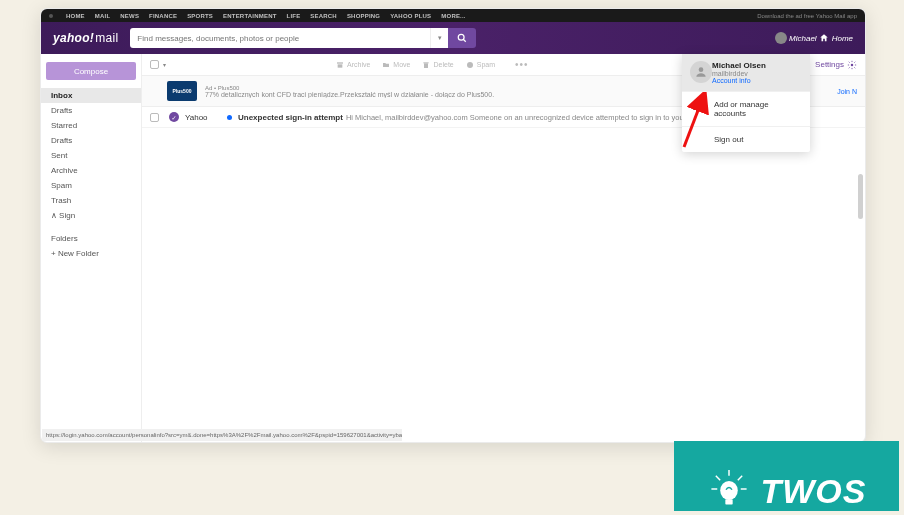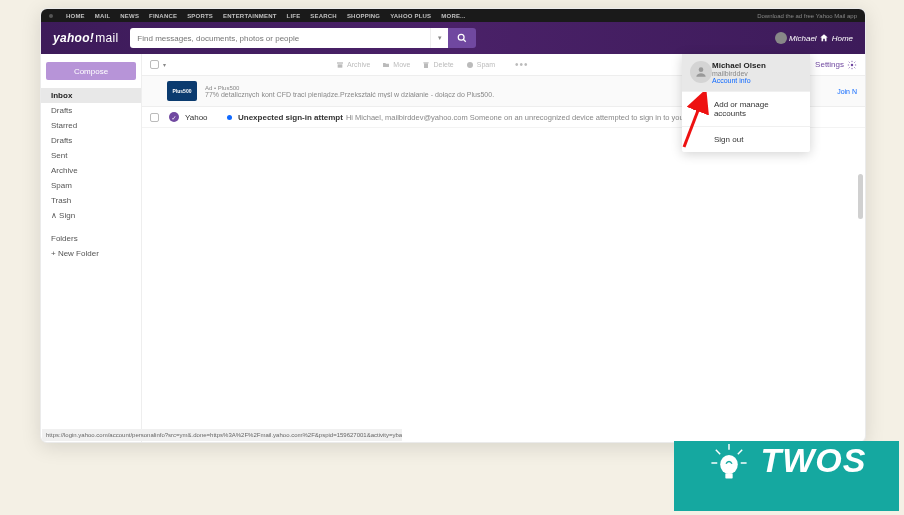--- a/index.html
+++ b/index.html
@@ -72,21 +72,21 @@
 .am-item { padding: 8px 8px; display: flex; align-items: center; gap: 10px; font-size: 8px; color: #333; border-top: 1px solid #f0f0f0; cursor: pointer; }
 .am-plus { width: 14px; height: 14px; display: flex; align-items: center; justify-content: center; font-size: 14px; color: #333; }
 .am-blank { width: 14px; }
 
 .red-arrow { position: absolute; top: 38px; right: 155px; z-index: 25; pointer-events: none; }
 
 .scrollbar-v { position: absolute; right: 2px; top: 120px; width: 5px; height: 45px; background: #d0d0d0; border-radius: 3px; }
 
 .status-bar { position: absolute; left: 1px; bottom: 1px; height: 12px; padding: 0 4px; background: #f0f0f0; font-size: 6px; color: #666; display: flex; align-items: center; max-width: 360px; overflow: hidden; white-space: nowrap; }
 
-.twos-badge { position: absolute; right: 5px; bottom: 4px; width: 225px; height: 70px; background: #15a8a0; display: flex; align-items: flex-start; justify-content: center; gap: 10px; z-index: 50; box-shadow: 0 0 0 0px rgba(0,0,0,0.1); }
+.twos-badge { position: absolute; right: 5px; bottom: 4px; width: 225px; height: 70px; background: #15a8a0; display: flex; align-items: flex-end; justify-content: center; gap: 10px; z-index: 50; box-shadow: 0 0 0 0px rgba(0,0,0,0.1); }
 .bulb { width: 44px; height: 44px; }
 .twos-text { color: #fff; font-size: 34px; font-weight: 800; letter-spacing: 1px; font-style: italic; }
 </style>
 </head>
 <body>
 
 <div class="window">
 
   <div class="topbar">
     <span class="dot"></span>

